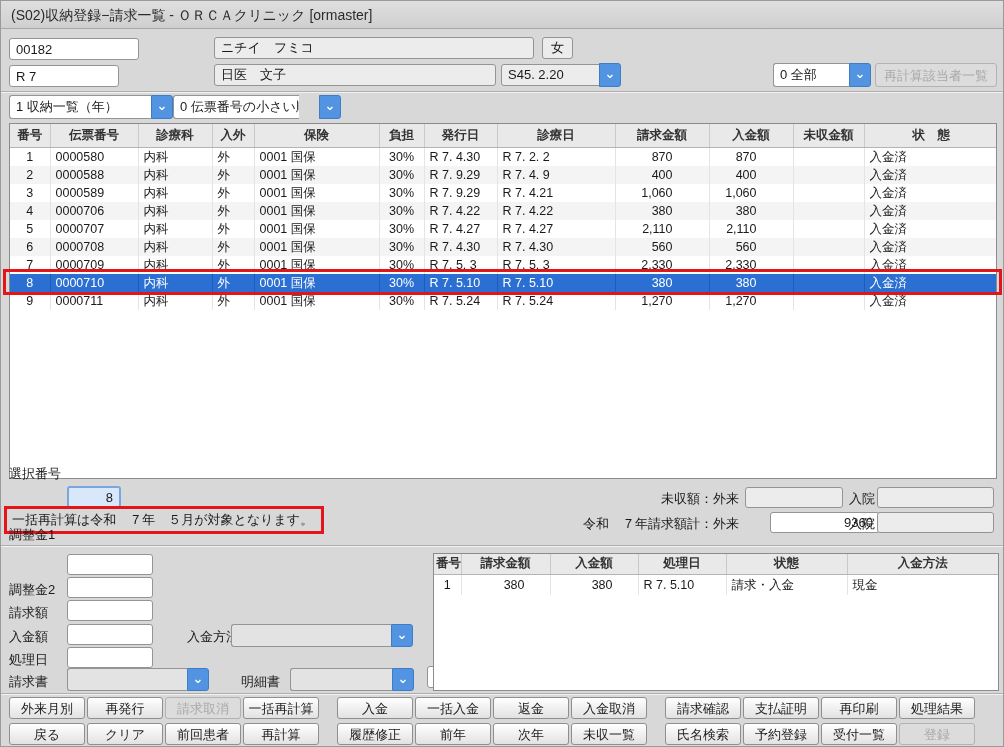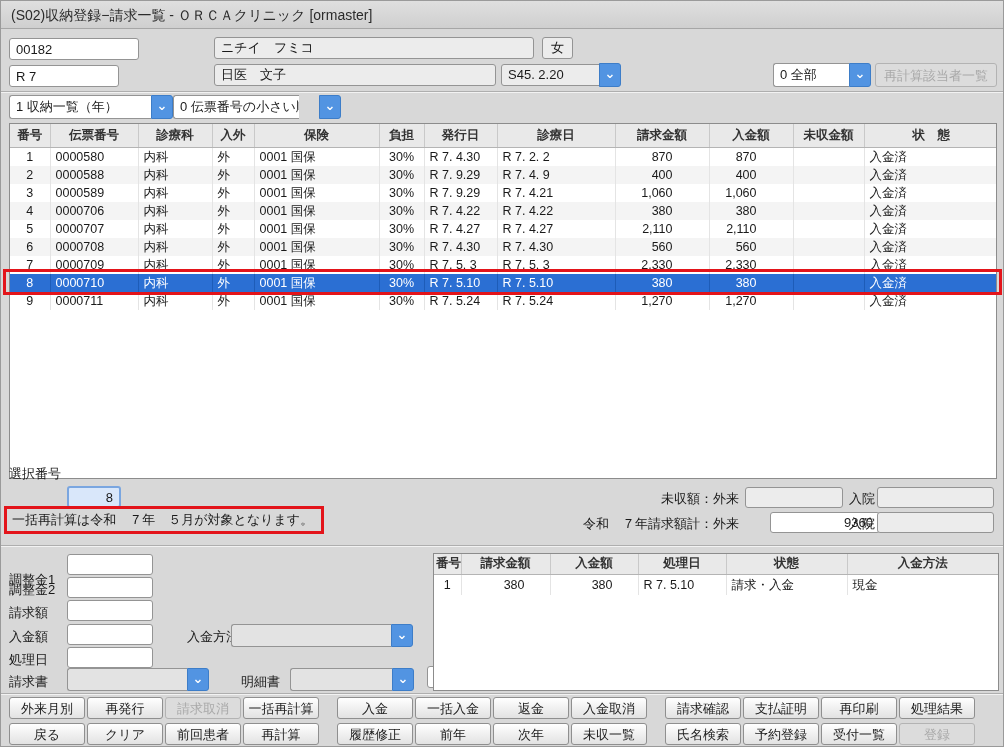--- a/index.html
+++ b/index.html
@@ -295,21 +295,21 @@
   <span class="lbl" style="left:848px;top:489px;">入院</span>
   <div class="field ro" style="left:876px;top:486px;width:117px;height:21px;"></div>
 
   <span class="lbl" style="left:540px;top:514px;width:198px;text-align:right;">令和　７年請求額計：外来</span>
   <div class="field num" style="left:769px;top:511px;width:110px;height:21px;line-height:19px;">9360</div>
   <span class="lbl" style="left:848px;top:514px;">入院</span>
   <div class="field ro" style="left:876px;top:511px;width:117px;height:21px;"></div>
 
   <div class="groove" style="top:544px;"></div>
 
-  <span class="lbl" style="left:8px;top:570px;">調整金1</span>
+  <span class="lbl" style="left:8px;top:525px;">調整金1</span>
   <input class="field" style="left: 66px; top: 553px; width: 86px; height: 21px;" value="">
   <span class="lbl" style="left:8px;top:580px;">調整金2</span>
   <input class="field" style="left: 66px; top: 576px; width: 86px; height: 21px;" value="">
   <span class="lbl" style="left:8px;top:603px;">請求額</span>
   <input class="field" style="left: 66px; top: 599px; width: 86px; height: 21px;" value="">
   <span class="lbl" style="left:8px;top:627px;">入金額</span>
   <input class="field" style="left: 66px; top: 623px; width: 86px; height: 21px;" value="">
   <span class="lbl" style="left:186px;top:627px;">入金方法</span>
   <div class="combo" style="left:230px;top:623px;width:182px;height:23px;">
     <span class="combo-text gray"></span>

